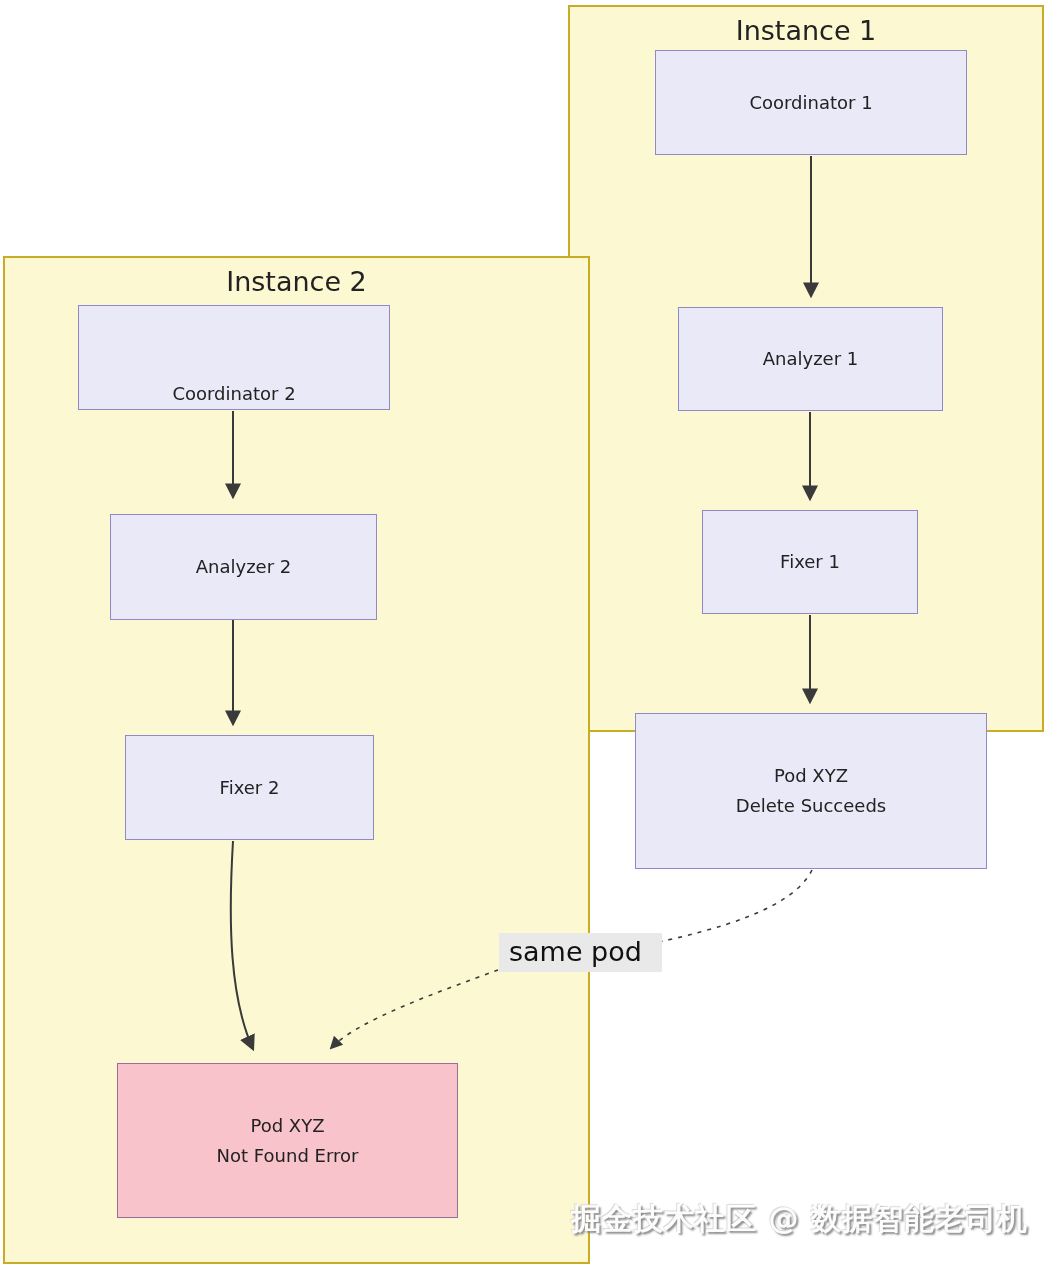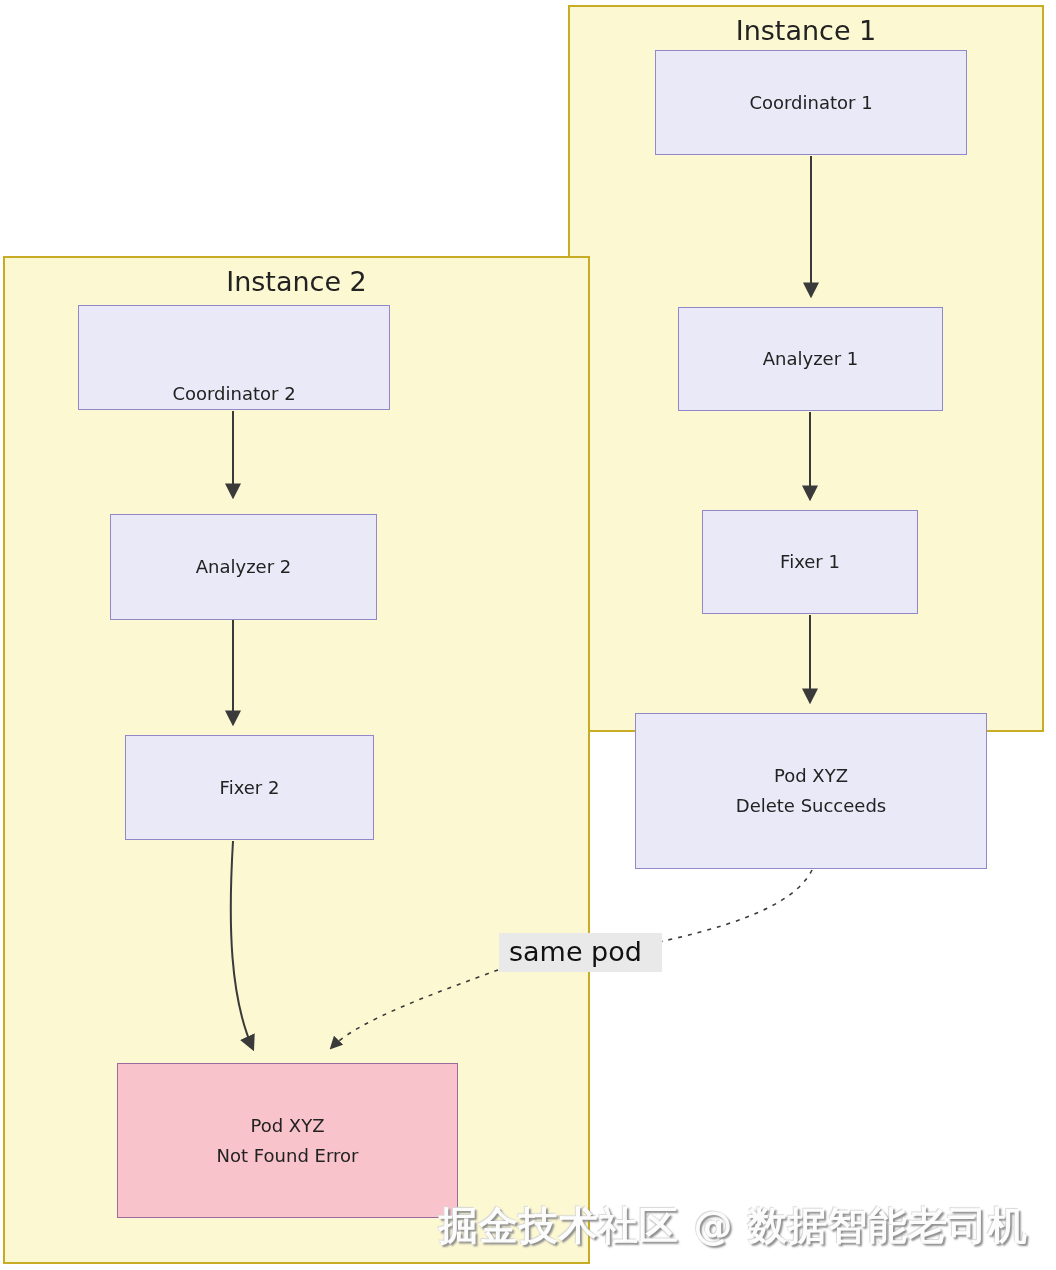--- a/index.html
+++ b/index.html
@@ -76,21 +76,21 @@
     padding: 3px 20px 5px 10px;
     font-size: 27px;
     color: #111;
     white-space: nowrap;
   }
 
   .watermark {
     position: absolute;
     right: 28px;
     top: 1199px;
-    font-size: 39px;
+    font-size: 30px;
     font-weight: bold;
     letter-spacing: 1px;
     color: rgba(255,255,255,0.96);
     text-shadow: 2px 2px 2px #8e8e8e, -1px -1px 1px #d8d8d8;
     white-space: nowrap;
   }
 </style>
 </head>
 <body>
 

